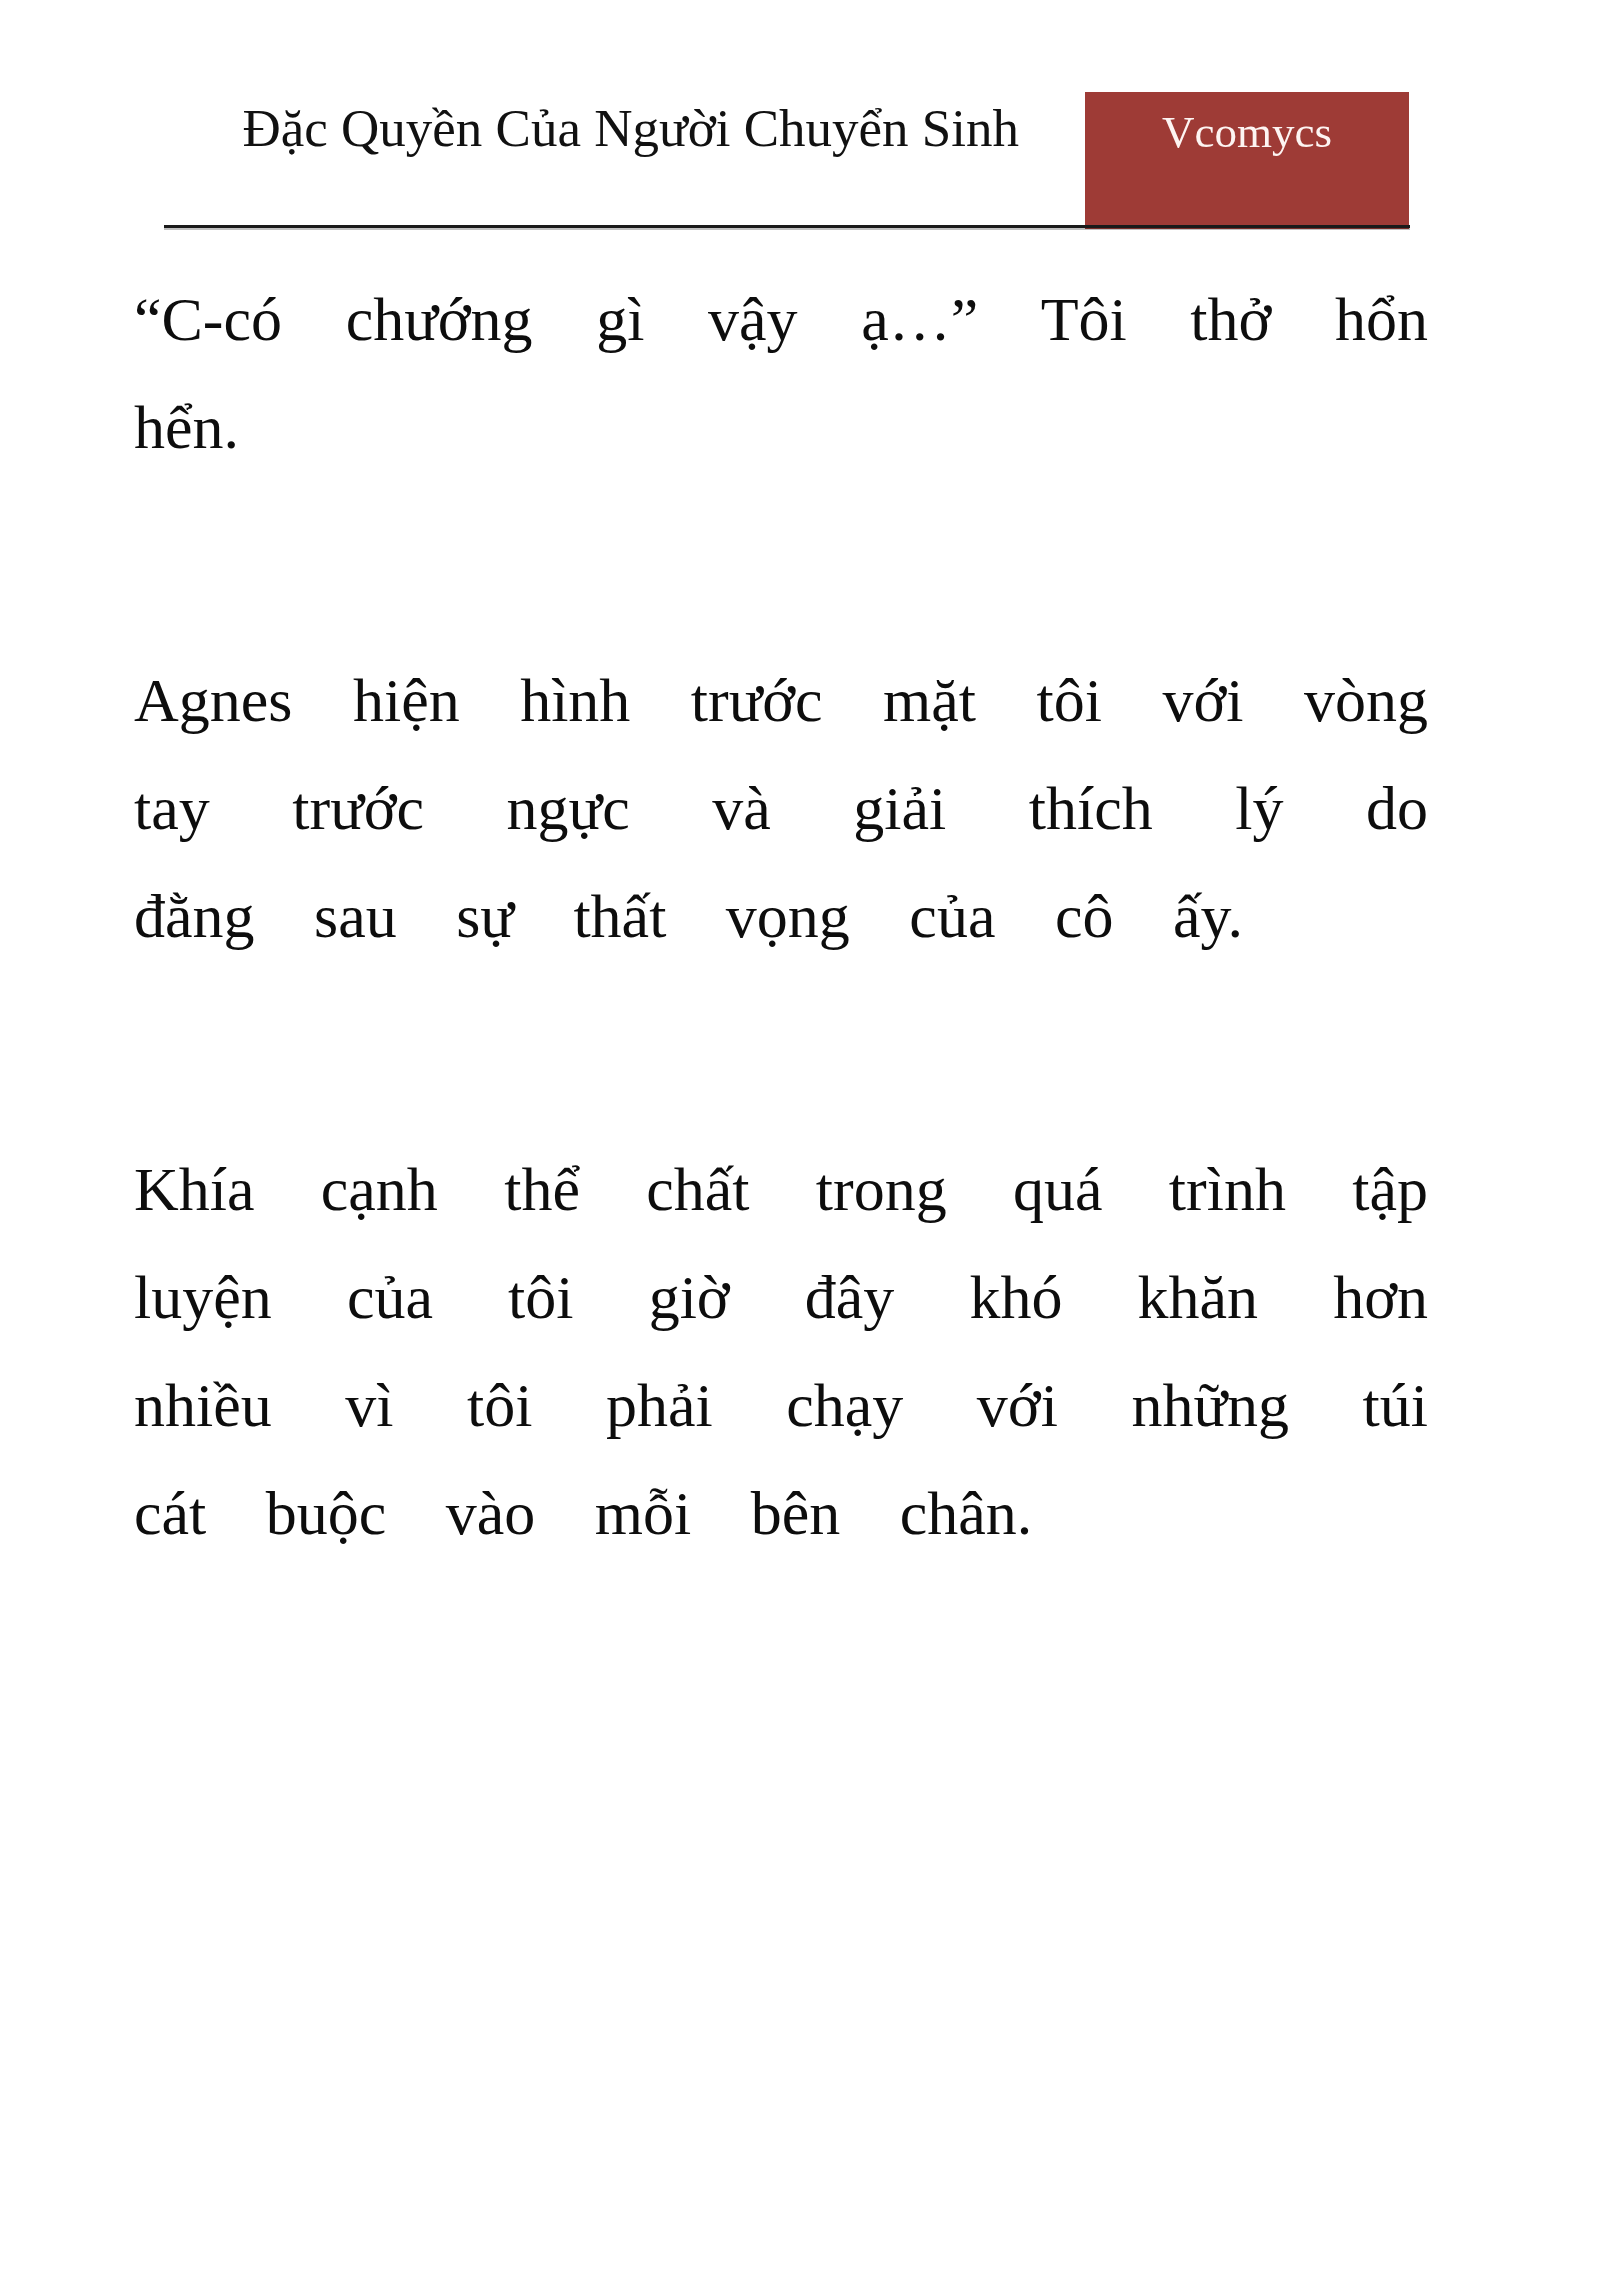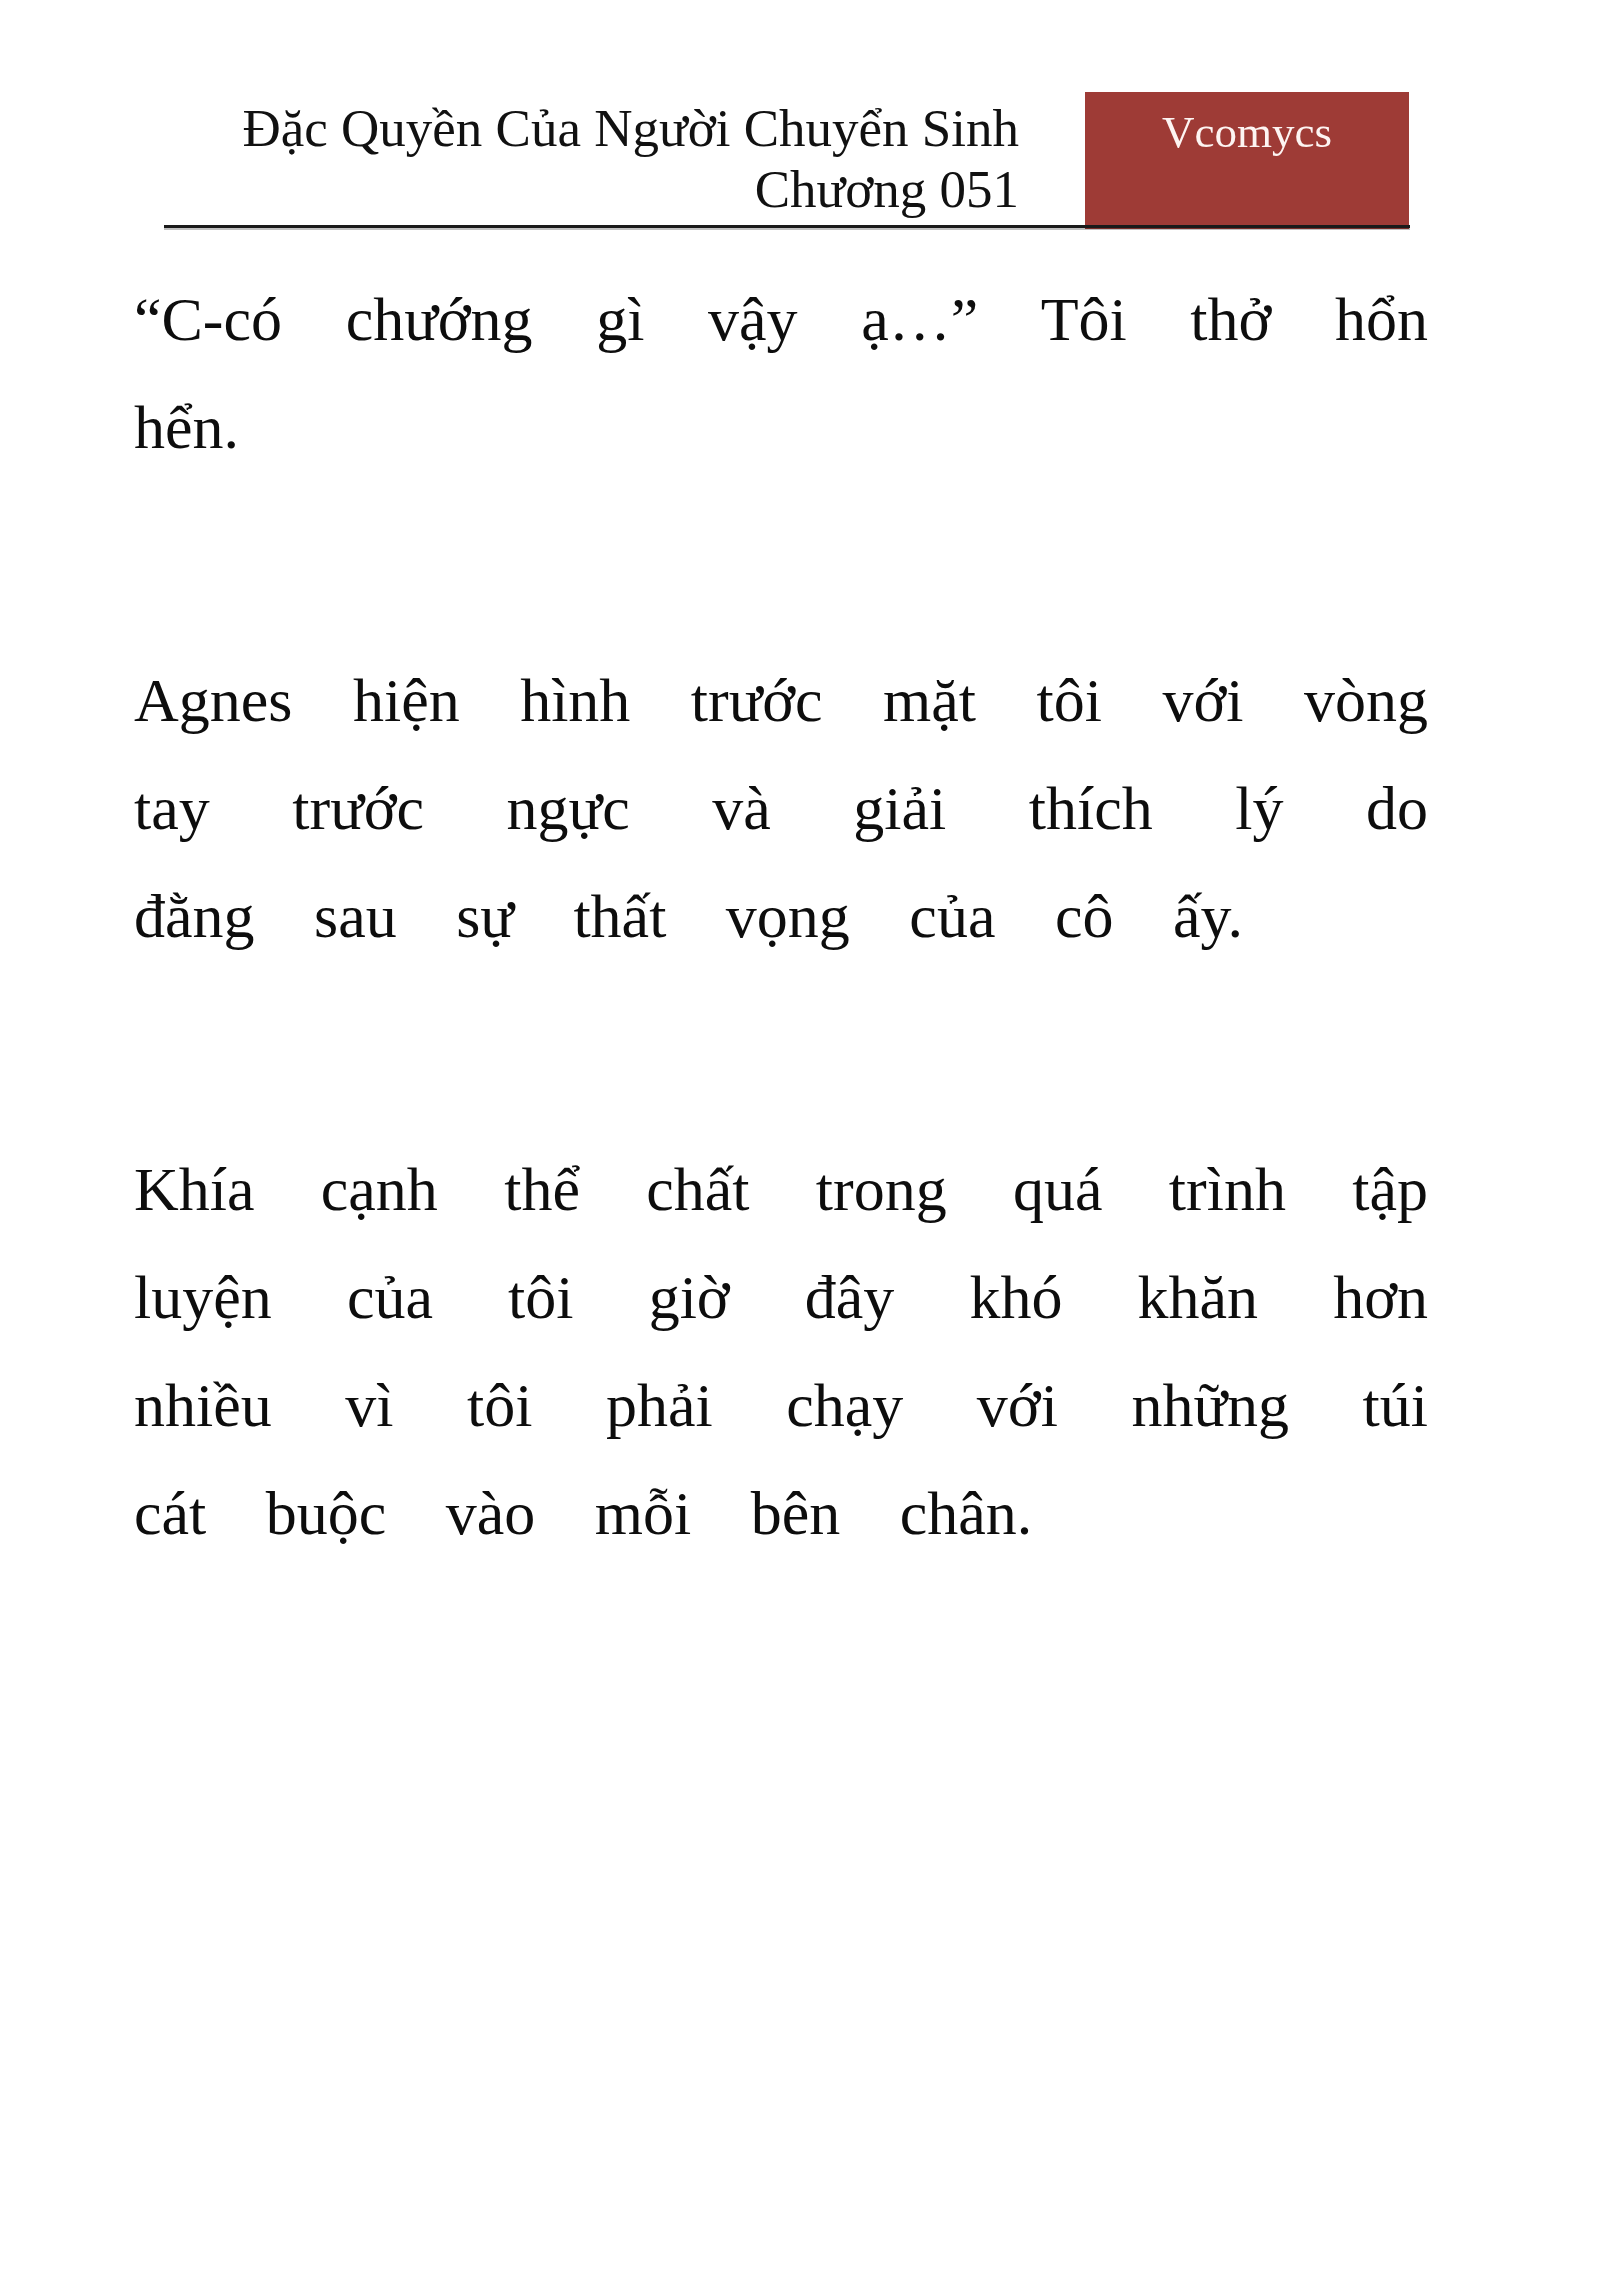--- a/index.html
+++ b/index.html
@@ -132,21 +132,20 @@
     user-select: none;
   }
 </style>
 </head>
 <body>
 
 <div class="page">
 
   <div class="header-title">
     <div>Đặc Quyền Của Người Chuyển Sinh</div>
-    <div>Chương 051</div>
   </div>
 
   <div class="header-badge">
     <div>Vcomycs</div>
   </div>
 
   <div class="header-rule"></div>
 
   <div class="body-text">
     <p>“C-có chướng gì vậy ạ…” Tôi thở hổn hển.</p>

